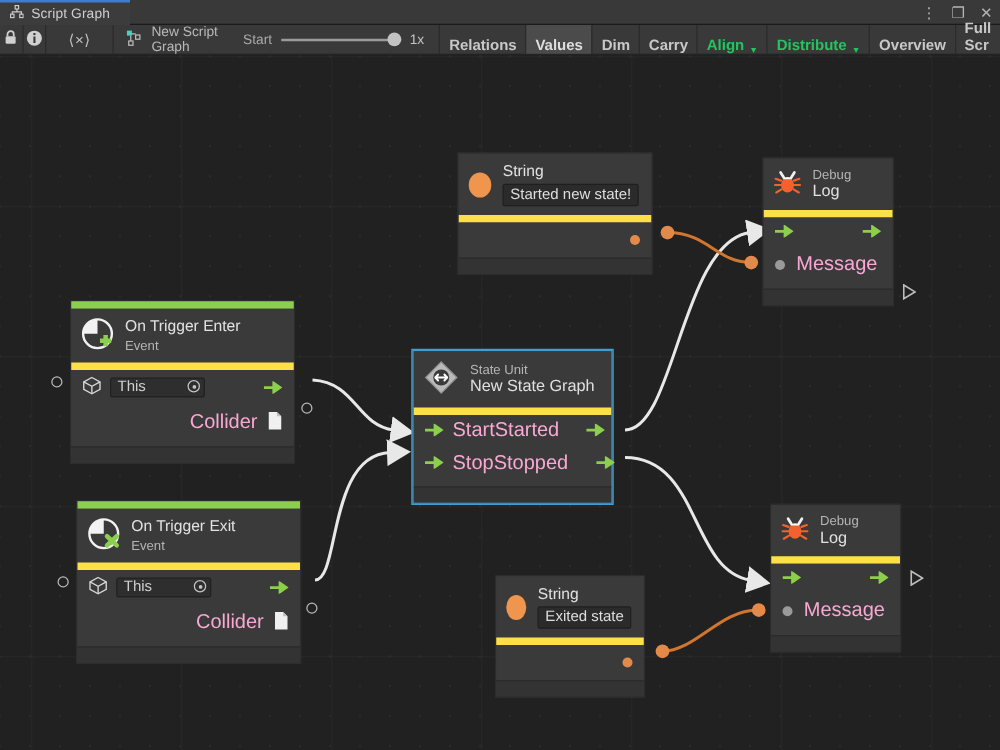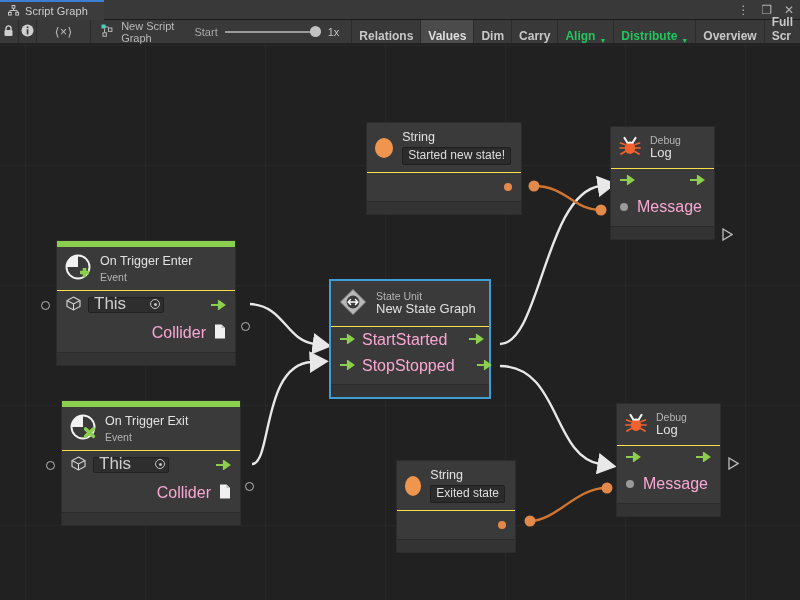--- a/index.html
+++ b/index.html
@@ -95,40 +95,40 @@
     border: 1px solid #2c2c2c;
     color: #d3d3d3;
     font-size: 12px;
   }
   .node.selected { border: 1px solid #3f9ed4; box-shadow: 0 0 0 1px #3f9ed4; }
   .node-accent { height: 6px; background: #8ccf4e; }
   .node-head {
     display: flex; align-items: center; gap: 9px;
     padding: 7px 10px 7px 8px;
     background: #3a3a3a;
-    border-bottom: 1px solid #fde047;
+    border-bottom: 6px solid #fde047;
   }
   .head-titles { display: flex; flex-direction: column; line-height: 1.15; }
   .t-small { font-size: 10.5px; color: #b5b5b5; }
   .t-big { font-size: 13px; color: #e0e0e0; }
   .t-one { font-size: 12.5px; color: #e2e2e2; }
   .node-body { background: #3a3a3a; padding: 0; }
   .node-foot { height: 13px; background: #333333; border-top: 1px solid #2b2b2b; }
 
   .row { display: flex; align-items: center; justify-content: space-between; padding: 5px 9px; }
   .row-left { display: flex; align-items: center; gap: 7px; }
   .row-right { display: flex; align-items: center; gap: 22px; }
   .lab { font-size: 16px; color: #f9a8d4; }
 
   
   .objfield {
     display: flex; align-items: center; justify-content: space-between;
     width: 76px; height: 16px; padding: 0 3px 2px 5px;
     background: #2e2e2e; border: 1px solid #212121; border-radius: 2px;
-    color: #cfcfcf; font-size: 17px;
+    color: #cfcfcf; font-size: 12px;
   }
   .picker {
     width: 10px; height: 10px; border-radius: 50%;
     border: 1.5px solid #c4c4c4; display:flex; align-items:center; justify-content:center;
   }
   .picker i { width: 3px; height: 3px; border-radius: 50%; background: #c4c4c4; display:block; }
 
   
   .strfield {
     background: #2b2b2b; border: 1px solid #1f1f1f; border-radius: 2px;

